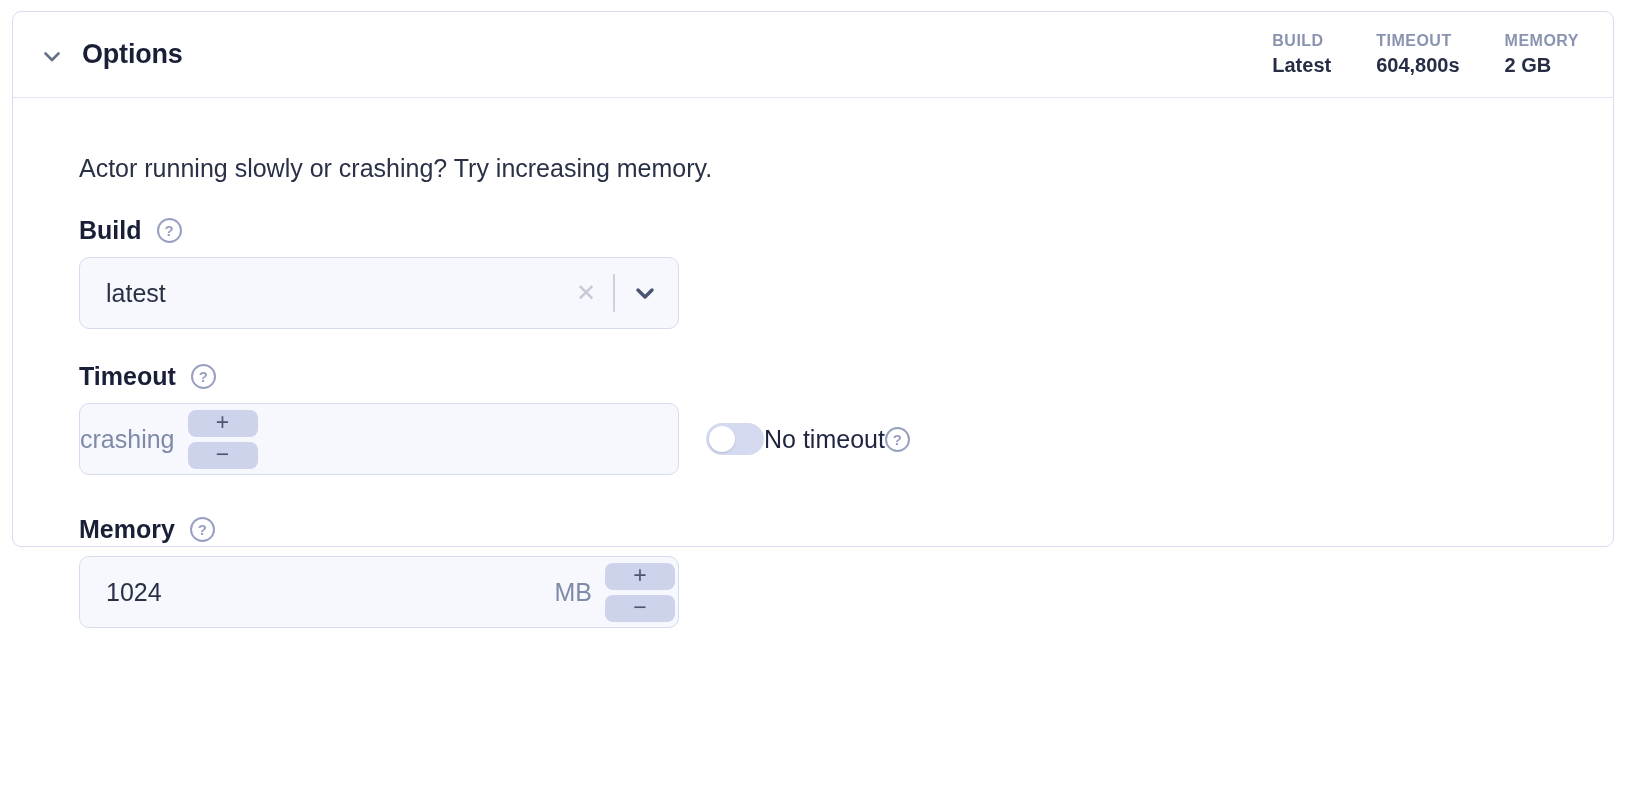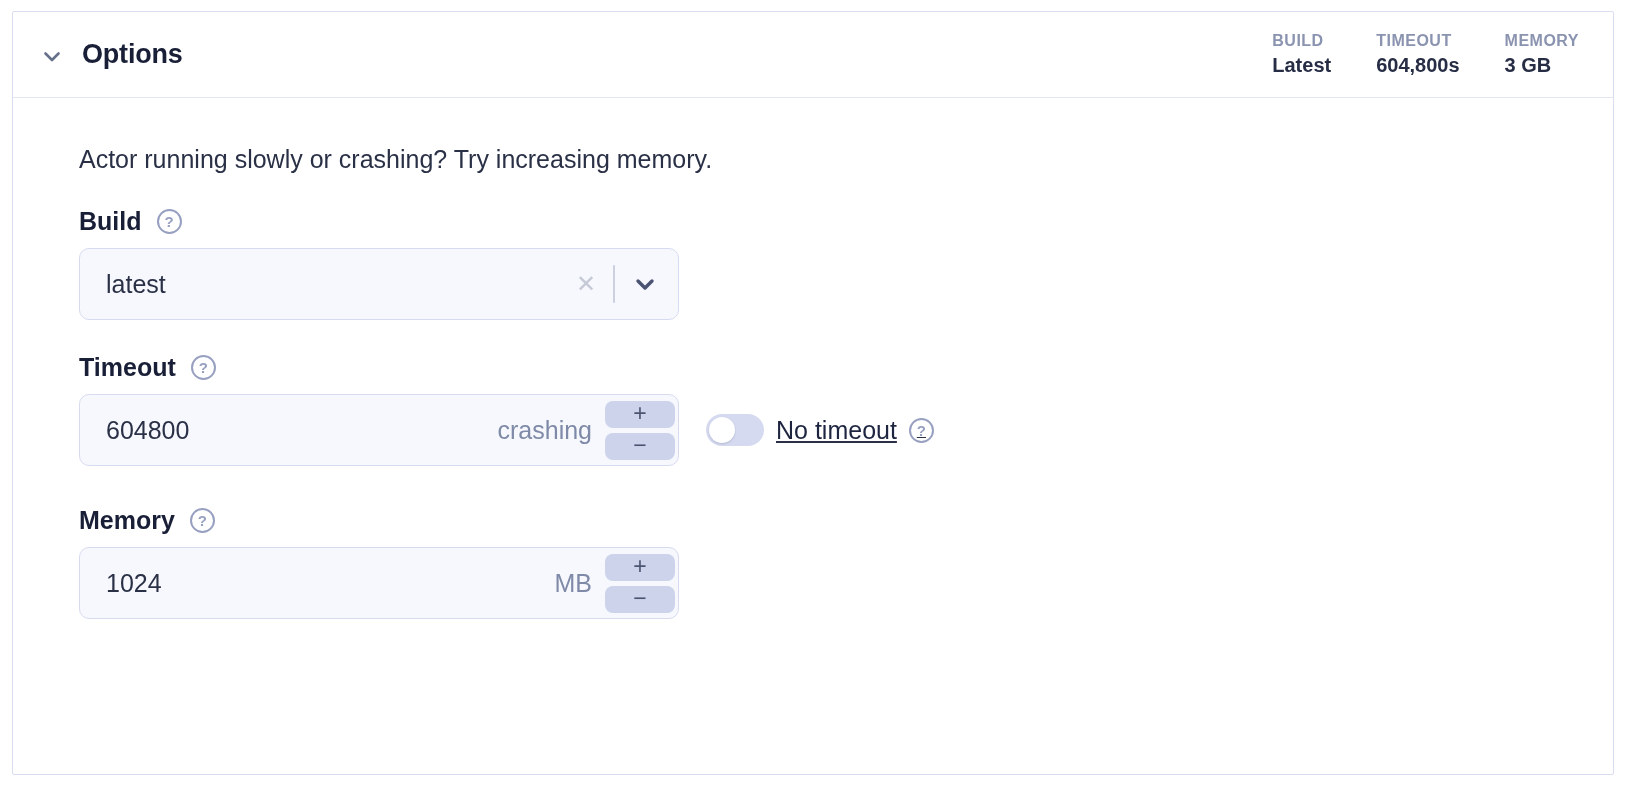--- a/index.html
+++ b/index.html
@@ -7,23 +7,23 @@
   body {
     width: 1626px; height: 796px;
     background: #ffffff;
     font-family: "Liberation Sans", "DejaVu Sans", sans-serif;
     color: #2a3147;
     overflow: hidden;
   }
 
   .panel {
     margin: 11px 12px 0 12px;
-    height: 764px;
+    height: 536px;
     border: 1.5px solid #d9ddf2;
-    border-radius: 2px;
+    border-radius: 9px;
     background: #ffffff;
   }
 
   
   .panel-header {
     height: 86px;
     display: flex;
     align-items: center;
     justify-content: space-between;
     padding: 0 34px 0 26px;
@@ -42,21 +42,21 @@
   .summary { display: flex; gap: 45px; }
   .summary-col { display: flex; flex-direction: column; gap: 4px; }
   .summary-label {
     font-size: 16px; font-weight: 700;
     color: #8a93af; letter-spacing: 0.5px;
   }
   .summary-value { font-size: 20px; font-weight: 700; color: #262d45; }
 
   
   .panel-body { padding: 46px 66px 0 66px; }
-  .intro { margin: 0 0 32px 0; font-size: 25px; line-height: 30px; color: #2a3147; }
+  .intro { margin: 9px 0 32px 0; font-size: 25px; line-height: 30px; color: #2a3147; }
 
   .field-label-row { display: flex; align-items: center; gap: 15px; height: 30px; margin-bottom: 12px; }
   .field-label { font-size: 25px; font-weight: 700; color: #191f37; }
   .help-icon {
     width: 25px; height: 25px;
     border: 2px solid #98a0c1; border-radius: 50%;
     color: #98a0c1; font-size: 15px; font-weight: 700;
     display: inline-flex; align-items: center; justify-content: center;
     cursor: pointer; user-select: none; flex: 0 0 auto;
   }
@@ -93,21 +93,21 @@
   .stepper button {
     width: 70px; height: 27px;
     border: none; border-radius: 8px;
     background: #cdd3ea; color: #4b5572;
     font-family: inherit; font-size: 23px; line-height: 1;
     display: flex; align-items: center; justify-content: center;
     padding: 0 0 2px 0; cursor: pointer;
   }
 
   .timeout-row { display: flex; align-items: center; }
-  .toggle-wrap { display: flex; align-items: center; margin-left: 27px; gap: 12px; text-decoration: underline; }
+  .toggle-wrap { display: flex; align-items: center; margin-left: 27px; gap: 0; }
   .toggle {
     width: 58px; height: 32px; border-radius: 16px;
     background: #d5daf0; position: relative;
     display: inline-block; cursor: pointer; flex: 0 0 auto;
   }
   .toggle .knob {
     position: absolute; left: 3px; top: 3px;
     width: 26px; height: 26px; border-radius: 50%;
     background: #ffffff; box-shadow: 0 1px 2px rgba(30,37,64,0.18);
   }
@@ -134,21 +134,21 @@
       <div class="summary-col">
         <span class="summary-label">BUILD</span>
         <span class="summary-value">Latest</span>
       </div>
       <div class="summary-col">
         <span class="summary-label">TIMEOUT</span>
         <span class="summary-value">604,800s</span>
       </div>
       <div class="summary-col">
         <span class="summary-label">MEMORY</span>
-        <span class="summary-value">3 GB</span>
+        <span class="summary-value">2 GB</span>
       </div>
     </div>
   </header>
 
   <div class="panel-body">
 
     <p class="intro">Actor running slowly or crashing? Try increasing memory.</p>
 
     <div class="field field-build">
       <div class="field-label-row">
@@ -169,21 +169,20 @@
       </div>
     </div>
 
     <div class="field field-timeout">
       <div class="field-label-row">
         <span class="field-label">Timeout</span>
         <span class="help-icon">?</span>
       </div>
       <div class="timeout-row">
         <div class="control">
-          <input class="num-input" type="text" value="604800" style="">
           <span class="unit">crashing</span>
           <span class="stepper">
             <button>+</button>
             <button>−</button>
           </span>
         </div>
         <div class="toggle-wrap">
           <span class="toggle">
               <span class="knob"></span>
             </span>

